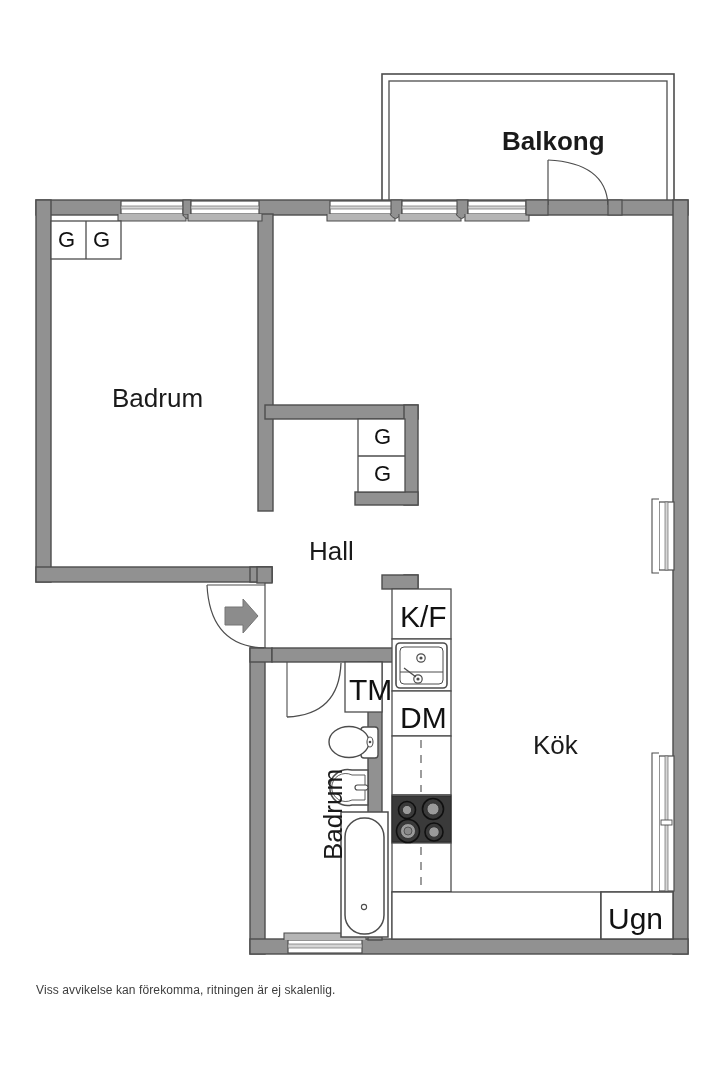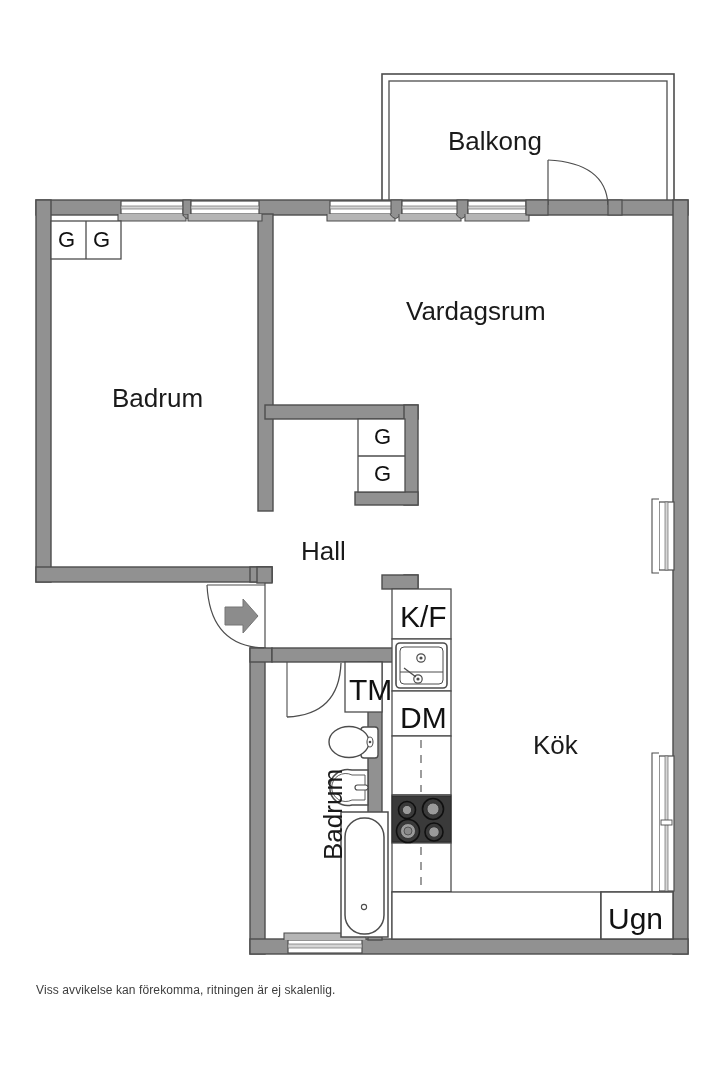--- a/index.html
+++ b/index.html
@@ -258,27 +258,26 @@
     <rect x="345" y="818" width="39" height="116" rx="19" fill="#ffffff" stroke="#4d4d4d" stroke-width="1.5"></rect>
     <circle cx="364" cy="907" r="2.6" fill="#ffffff" stroke="#4d4d4d" stroke-width="1.1"></circle>
   </g>
 
   <g>
     <rect x="601" y="892" width="72" height="47" fill="#ffffff" stroke="#4d4d4d" stroke-width="1.5"></rect>
   </g>
 
 </svg>
 
-<div class="label room-label" style="left:448px; top:128px;">Balkong</div>
-
-<div class="label room-label" style="left:406px; top:298px;">Vardagsrum</div>
+<div class="label room-label" style="left:502px; top:128px;font-weight:bold;">Balkong</div>
+
 
 <div class="label room-label" style="left:112px; top:385px;">Badrum</div>
 
-<div class="label room-label" style="left:301px; top:538px;">Hall</div>
+<div class="label room-label" style="left:309px; top:538px;">Hall</div>
 
 <div class="label room-label" style="left:533px; top:732px;text-align:right;">Kök</div>
 
 <div class="vert-label" style="left:318px; top:860px;">Badrum</div>
 
 <div class="g-label" style="left:58px; top:229px;">G</div>
 <div class="g-label" style="left:93px; top:229px;">G</div>
 <div class="g-label" style="left:374px; top:426px;">G</div>
 <div class="g-label" style="left:374px; top:463px;">G</div>
 

